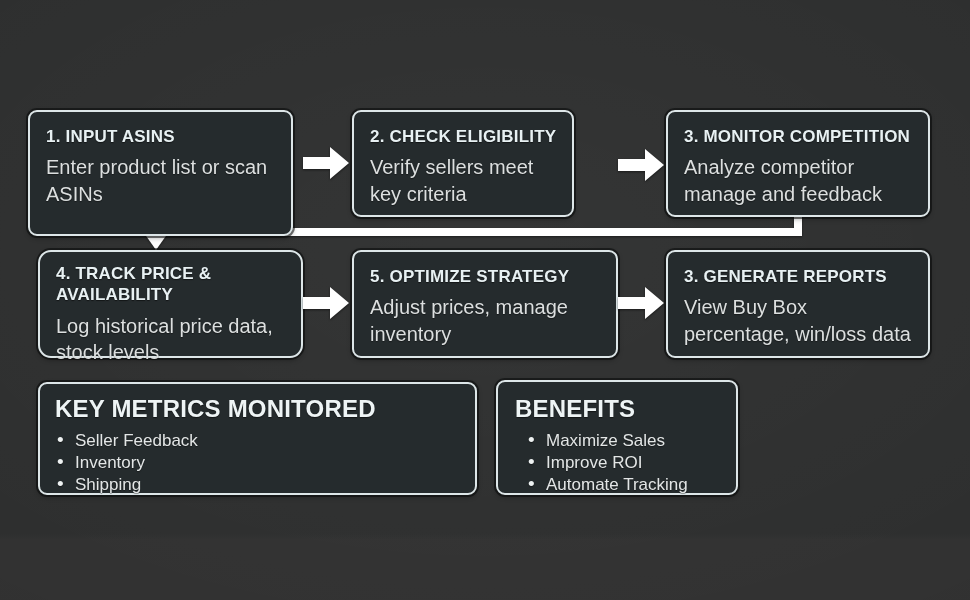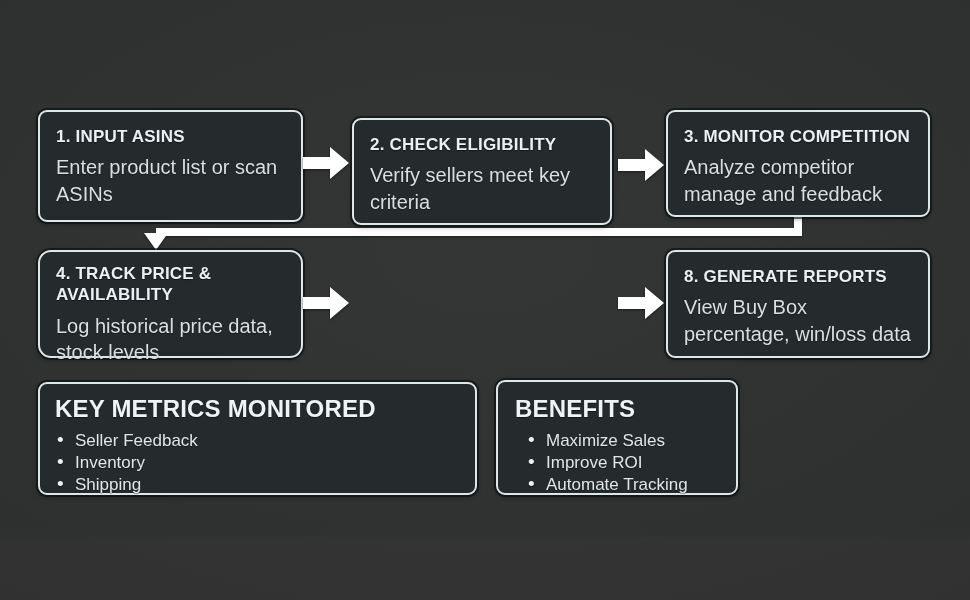--- a/index.html
+++ b/index.html
@@ -48,22 +48,22 @@
     margin-bottom: 7px;
     text-shadow: 0 1px 1px rgba(0,0,0,0.5);
   }
   .box-desc {
     font-size: 20px;
     line-height: 1.33;
     color: #dcdfdf;
     text-shadow: 0 1px 1px rgba(0,0,0,0.4);
   }
   
-  .b1 { left: 38px;  top: 110px; width: 265px; height: 112px; padding-left: 16px; }
-  .b2 { left: 352px; top: 118px; width: 260px; height: 107px; }
+  .b1 { left: 28px;  top: 110px; width: 265px; height: 126px; padding-left: 16px; }
+  .b2 { left: 352px; top: 110px; width: 222px; height: 107px; }
   .b3 { left: 666px; top: 110px; width: 264px; height: 107px; }
   .b4 { left: 38px;  top: 250px; width: 265px; height: 108px; padding-top: 11px; border-radius: 13px; }
   .b5 { left: 352px; top: 250px; width: 266px; height: 108px; }
   .b6 { left: 666px; top: 250px; width: 264px; height: 108px; }
   
   .arrow {
     position: absolute;
     filter: drop-shadow(0 1px 1px rgba(0,0,0,0.5));
   }
   .a1 { left: 303px; top: 146px; }
@@ -149,27 +149,31 @@
 
   <div class="box flow-box b4">
     <div class="box-title">4. TRACK PRICE &amp; AVAILABILITY</div>
     <div class="box-desc">Log historical price data, stock levels</div>
   </div>
 
   <svg class="arrow a3" width="47" height="34" viewBox="0 0 47 34">
     <path d="M0 11 H27 V1 L46 17 L27 33 V23 H0 Z" fill="#ffffff"></path>
   </svg>
 
+  <div class="box flow-box b5">
+    <div class="box-title">5. OPTIMIZE STRATEGY</div>
+    <div class="box-desc">Adjust prices, manage inventory</div>
+  </div>
 
   <svg class="arrow a4" width="47" height="34" viewBox="0 0 47 34">
     <path d="M0 11 H27 V1 L46 17 L27 33 V23 H0 Z" fill="#ffffff"></path>
   </svg>
 
   <div class="box flow-box b6">
-    <div class="box-title">8. GENERATE REPORTS</div>
+    <div class="box-title">3. GENERATE REPORTS</div>
     <div class="box-desc">View Buy Box percentage, win/loss data</div>
   </div>
 
   <div class="box panel-metrics">
     <div class="panel-title">KEY METRICS MONITORED</div>
     <div class="cols">
       <ul class="bullet-list col1">
         <li>Seller Feedback</li>
         <li>Inventory</li>
         <li>Shipping</li>

